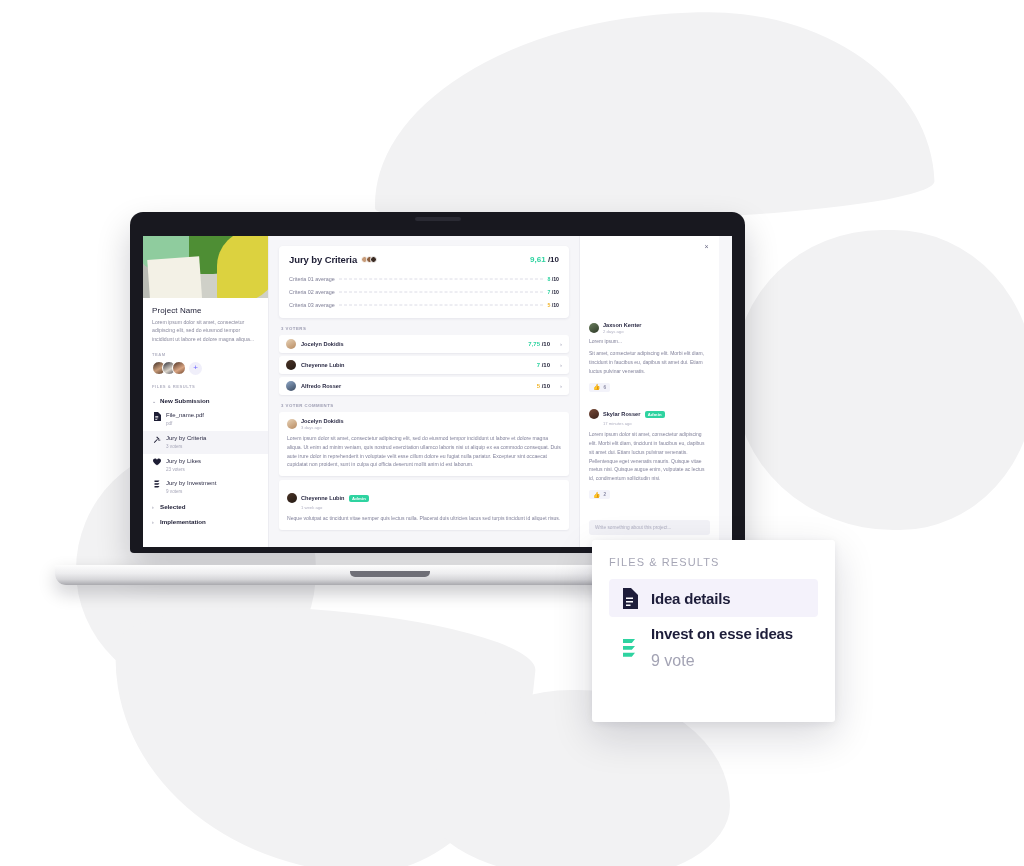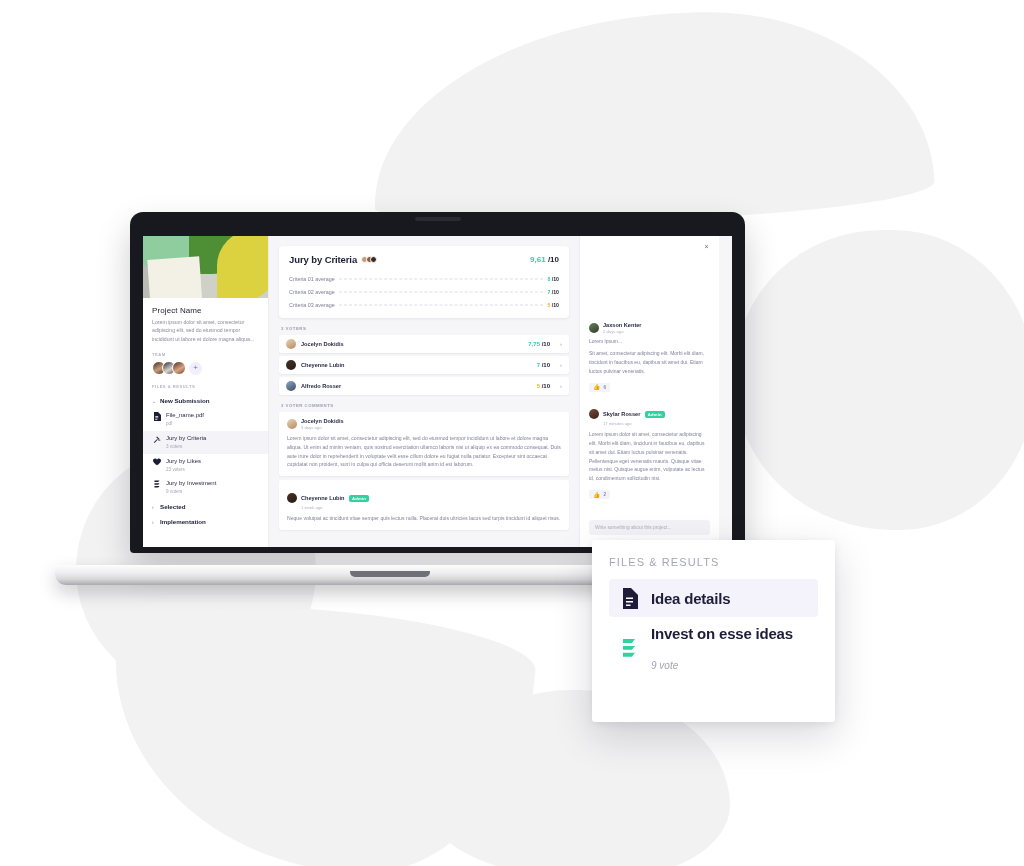--- a/index.html
+++ b/index.html
@@ -309,21 +309,21 @@
   }
   .fr-row {
     display: flex; align-items: center; gap: 12px;
     padding: 8px 10px; border-radius: 4px;
   }
   .fr-row.active { background: #f4f2fb; }
   .fr-ico { width: 20px; height: 22px; flex: none;
             display: flex; align-items: center; justify-content: center; }
   .fr-ico svg { display: block; }
   .fr-tx .t { font-size: 15px; font-weight: 700; color: #1d1d3a; letter-spacing: -.2px; }
-  .fr-tx .s { font-size: 10px; color: #a3a3b4; margin-top: 18px; font-style: italic; }
+  .fr-tx .s { font-size: 16px; color: #a3a3b4; margin-top: 10px; }
 </style>
 </head>
 <body>
 
 <div id="stage">
 
   <div class="blob blob-top"></div>
   <div class="blob blob-right"></div>
   <div class="blob blob-left"></div>
   <div class="blob blob-bottom"></div>

